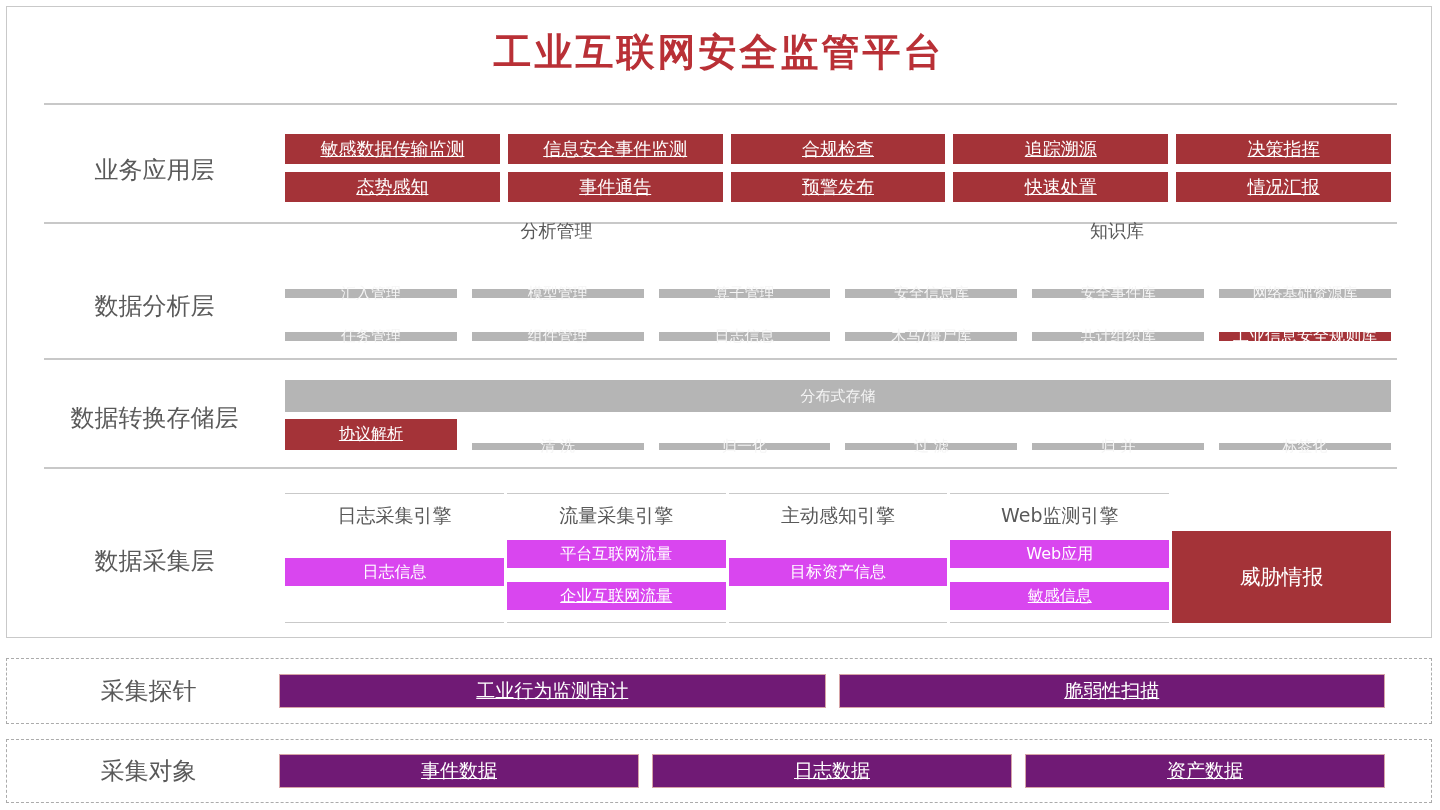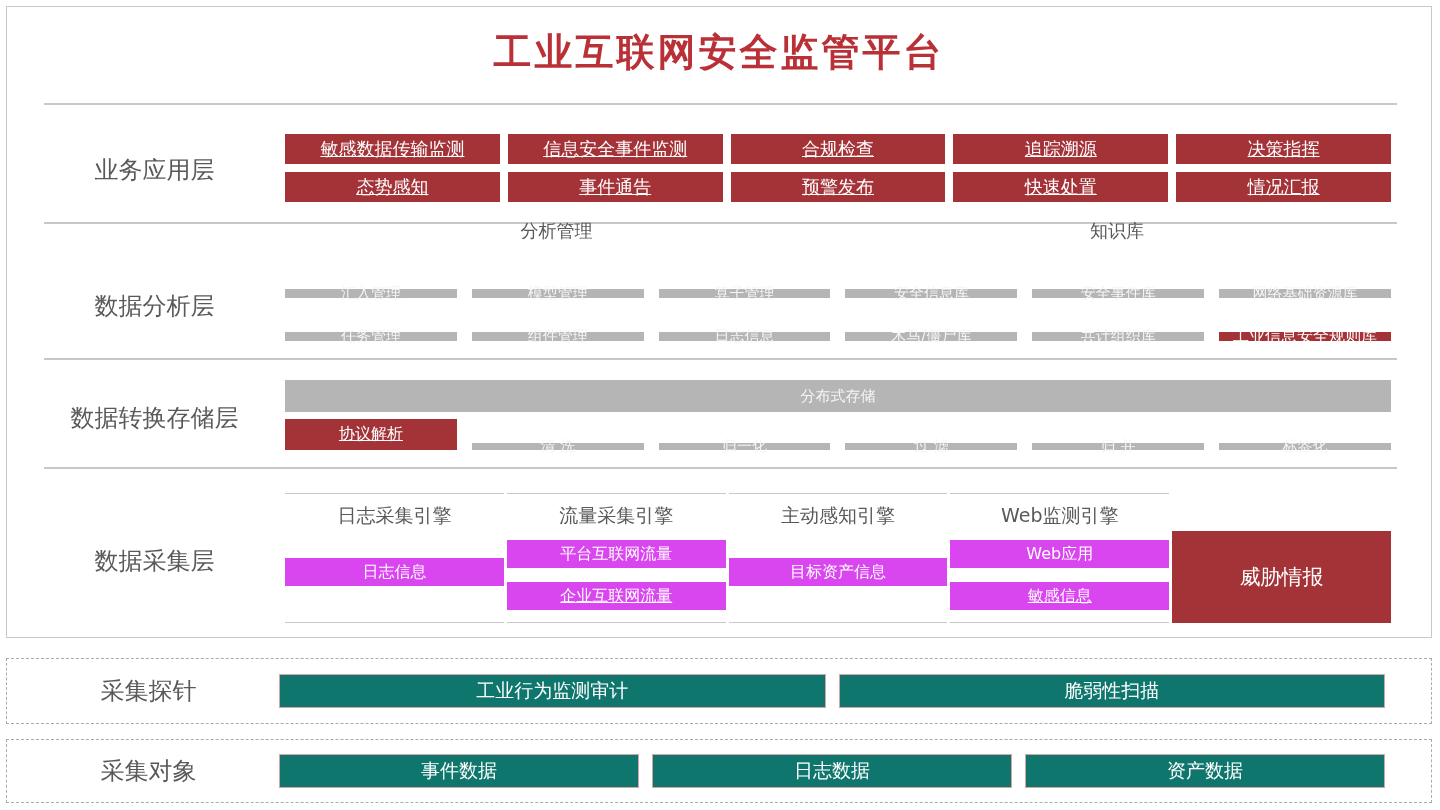--- a/index.html
+++ b/index.html
@@ -66,22 +66,22 @@
   .dashed-box {
     position:absolute; left:6px; width:1424px;
     border:1px dashed #ababab; background:#fff;
   }
   .dashed-box .layer-label { top:50%; transform:translateY(-50%); left:34px; }
   .row-bottom {
     position:absolute; left:272px; width:1106px; top:50%; transform:translateY(-50%);
     display:flex; gap:13px; height:34px;
   }
   .btn-red-lg {
-    flex:1; background:#0f766e; border:1px solid #d6a4a7; color:#fff; font-size:19px;
-    display:flex; align-items:center; justify-content:center; white-space:nowrap;
+    flex:1; background:#701a75; border:1px solid #d6a4a7; color:#fff; font-size:19px;
+    display:flex; align-items:center; justify-content:center; white-space:nowrap;text-decoration:underline;
   }
 </style>
 </head>
 <body>
 
 <div class="stage">
 
   <div class="main-box">
 
     <div class="title">工业互联网安全监管平台</div>

